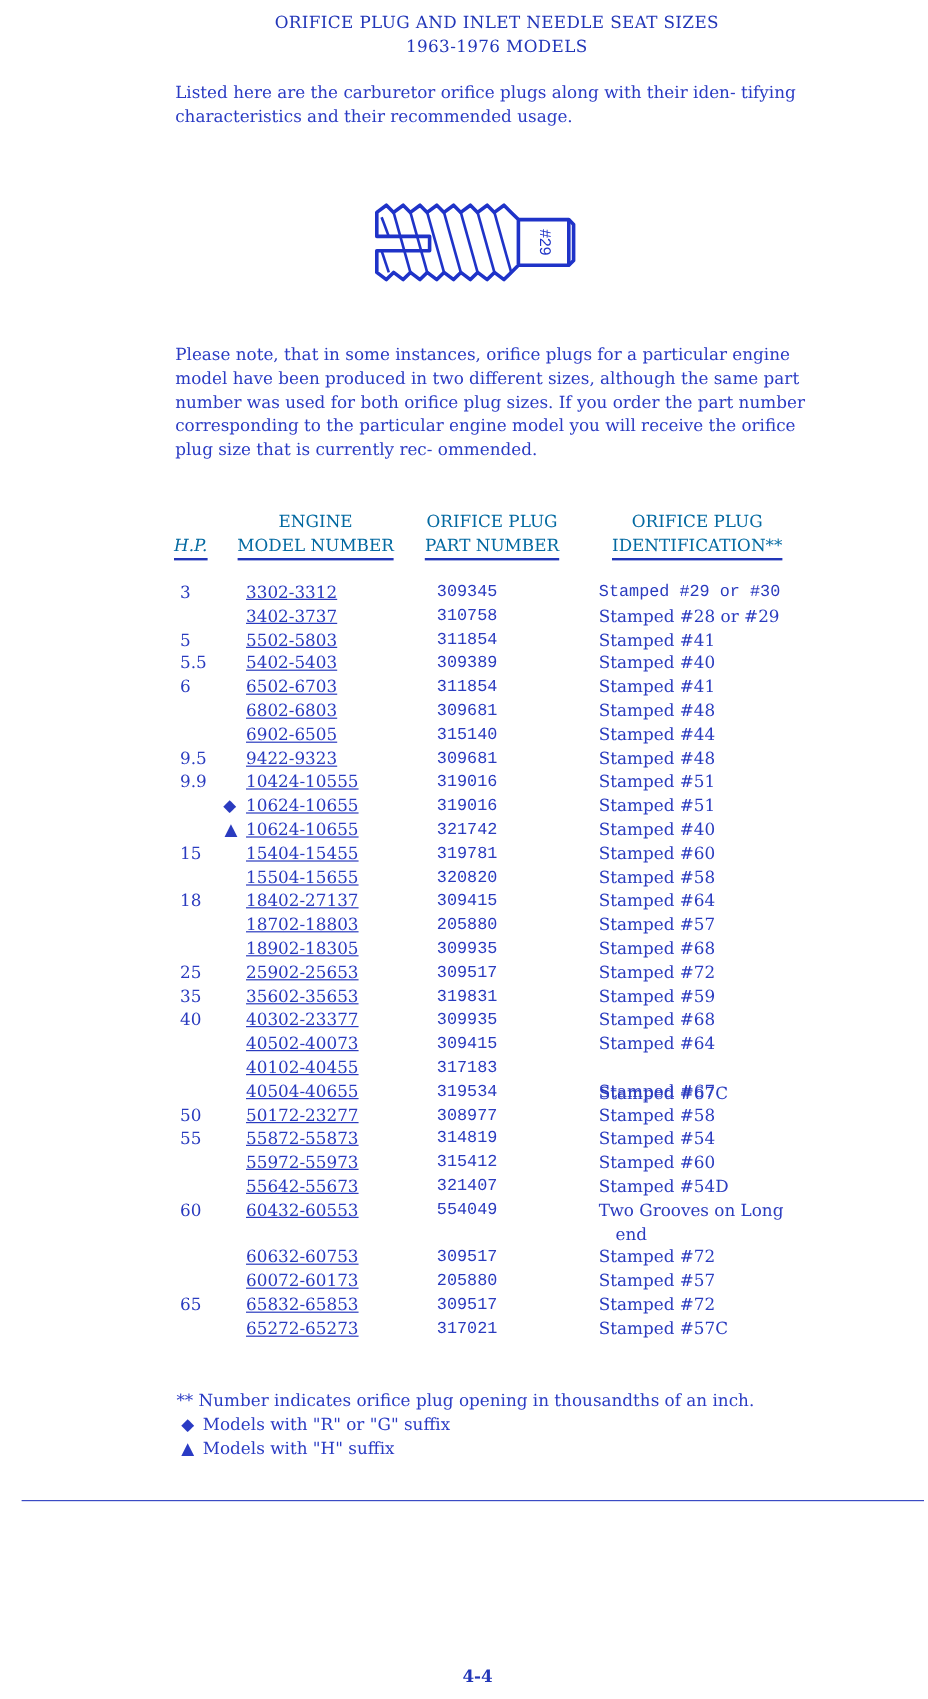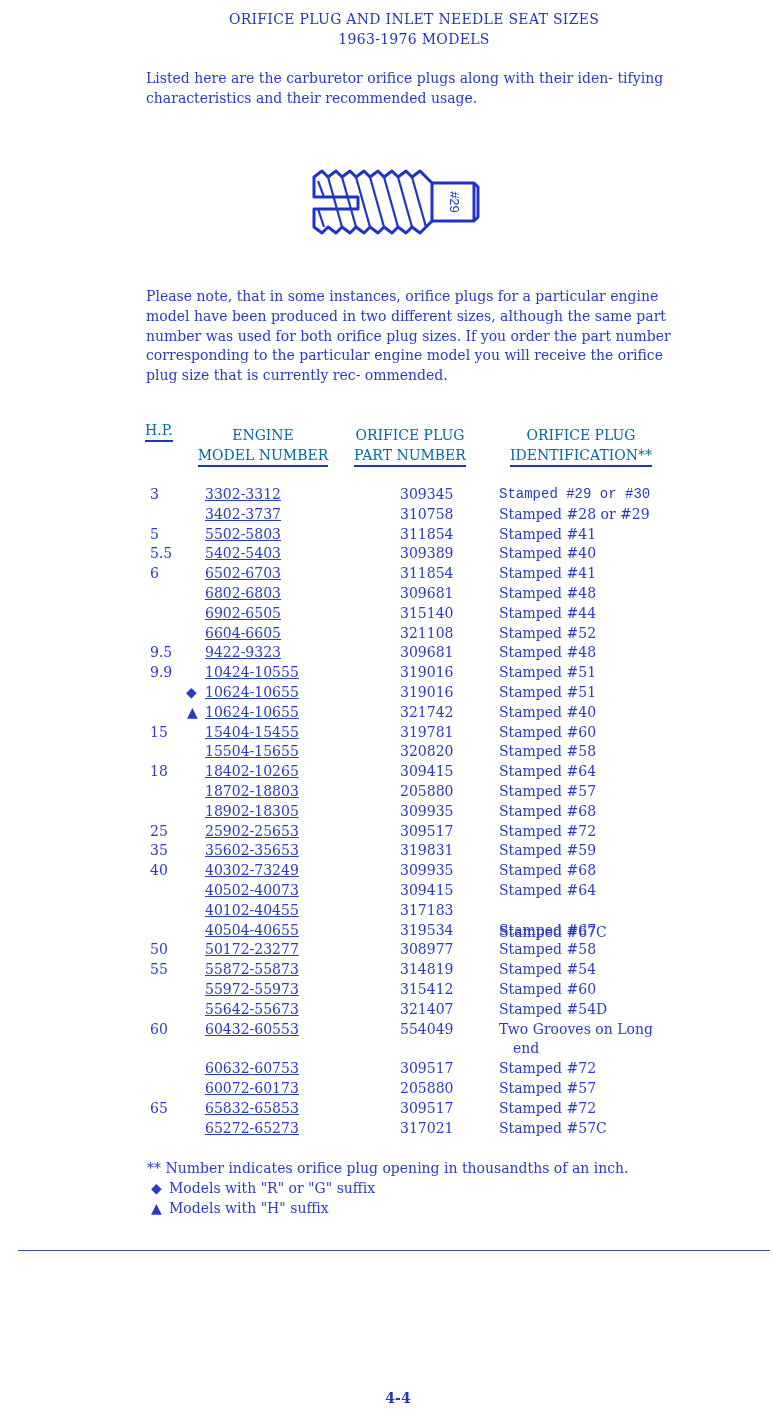--- a/index.html
+++ b/index.html
@@ -17,32 +17,32 @@
     .para {
       position: absolute; left: 146px; width: 530px;
       font-size: 14px; line-height: 20px; color: #2a3bc4;
     }
     .p1 { top: 68px; }
     .p2 { top: 287px; line-height: 19.8px; }
     .plug { position: absolute; left: 308px; top: 163px; width: 174px; height: 78px; }
 
     .th { position: absolute; font-size: 14px; line-height: 20px; color: #0369a1; text-align: center; }
     .th .u { border-bottom: 2px solid #2236b8; padding-bottom: 0px; display: inline-block; }
-    .th-hp { left: 145px; top: 420px; }
+    .th-hp { left: 145px; top: 445px; font-style: italic; }
     .th-model { left: 193px; top: 425px; width: 140px; }
     .th-part { left: 347px; top: 425px; width: 126px; }
     .th-id { left: 503px; top: 425px; width: 156px; }
 
     .rows { position: absolute; left: 0; top: 485px; width: 773px; }
     .row { position: relative; height: 19.8px; font-size: 14px; line-height: 19.8px; }
     .row.tall { height: 39.6px; }
     .row span { position: absolute; top: 0; white-space: nowrap; }
     .c-hp { left: 150px; }
     .c-model { left: 205px; text-decoration: underline; }
-    .c-part { left: 400px; }
+    .c-part { left: 364px; font-family: Liberation Mono, monospace; }
     .c-id { left: 499px; width: 175px; white-space: normal !important; }
     .c-id .wrap { display:block; padding-left: 14px; }
     .mark { position: absolute; left: 186px; top: 0; font-size: 14px; }
     .mark.tri { left: 187px; }
 
     .notes { position: absolute; left: 147px; top: 1158px; font-size: 14px; line-height: 20px; color: #2a3bc4; }
     .notes div { position: relative; white-space: nowrap; }
     .n-indent { padding-left: 23px; }
     .sym { position: absolute; left: 4px; }
     .n-sym { padding-left: 22px; }
@@ -145,28 +145,20 @@
     </div>
     <div class="row">
       <span class="c-hp"></span>
       <span class="c-model">6902-6505</span>
       <span class="c-part">315140</span>
       <span class="c-id">
         <span style="position: static; display: block;">Stamped #44</span>
       </span>
     </div>
     <div class="row">
-      <span class="c-hp"></span>
-      <span class="c-model">6604-6605</span>
-      <span class="c-part">321108</span>
-      <span class="c-id">
-        <span style="position: static; display: block;">Stamped #52</span>
-      </span>
-    </div>
-    <div class="row">
       <span class="c-hp">9.5</span>
       <span class="c-model">9422-9323</span>
       <span class="c-part">309681</span>
       <span class="c-id">
         <span style="position: static; display: block;">Stamped #48</span>
       </span>
     </div>
     <div class="row">
       <span class="c-hp">9.9</span>
       <span class="c-model">10424-10555</span>
@@ -204,21 +196,21 @@
     <div class="row">
       <span class="c-hp"></span>
       <span class="c-model">15504-15655</span>
       <span class="c-part">320820</span>
       <span class="c-id">
         <span style="position: static; display: block;">Stamped #58</span>
       </span>
     </div>
     <div class="row">
       <span class="c-hp">18</span>
-      <span class="c-model">18402-10265</span>
+      <span class="c-model">18402-27137</span>
       <span class="c-part">309415</span>
       <span class="c-id">
         <span style="position: static; display: block;">Stamped #64</span>
       </span>
     </div>
     <div class="row">
       <span class="c-hp"></span>
       <span class="c-model">18702-18803</span>
       <span class="c-part">205880</span>
       <span class="c-id">
@@ -244,21 +236,21 @@
     <div class="row">
       <span class="c-hp">35</span>
       <span class="c-model">35602-35653</span>
       <span class="c-part">319831</span>
       <span class="c-id">
         <span style="position: static; display: block;">Stamped #59</span>
       </span>
     </div>
     <div class="row">
       <span class="c-hp">40</span>
-      <span class="c-model">40302-73249</span>
+      <span class="c-model">40302-23377</span>
       <span class="c-part">309935</span>
       <span class="c-id">
         <span style="position: static; display: block;">Stamped #68</span>
       </span>
     </div>
     <div class="row">
       <span class="c-hp"></span>
       <span class="c-model">40502-40073</span>
       <span class="c-part">309415</span>
       <span class="c-id">

